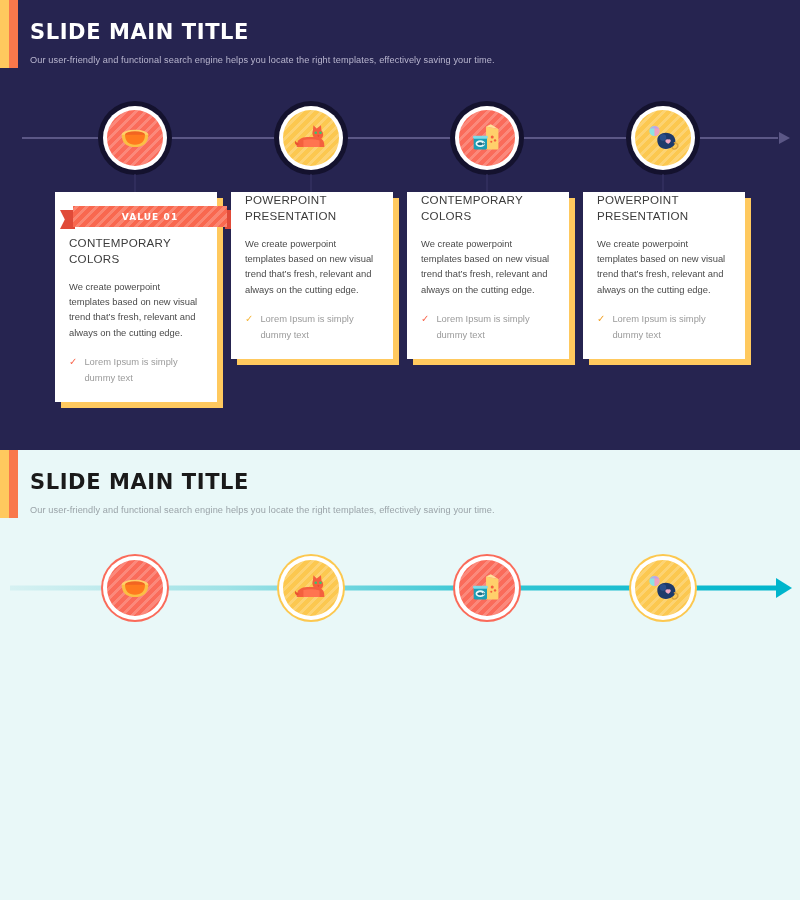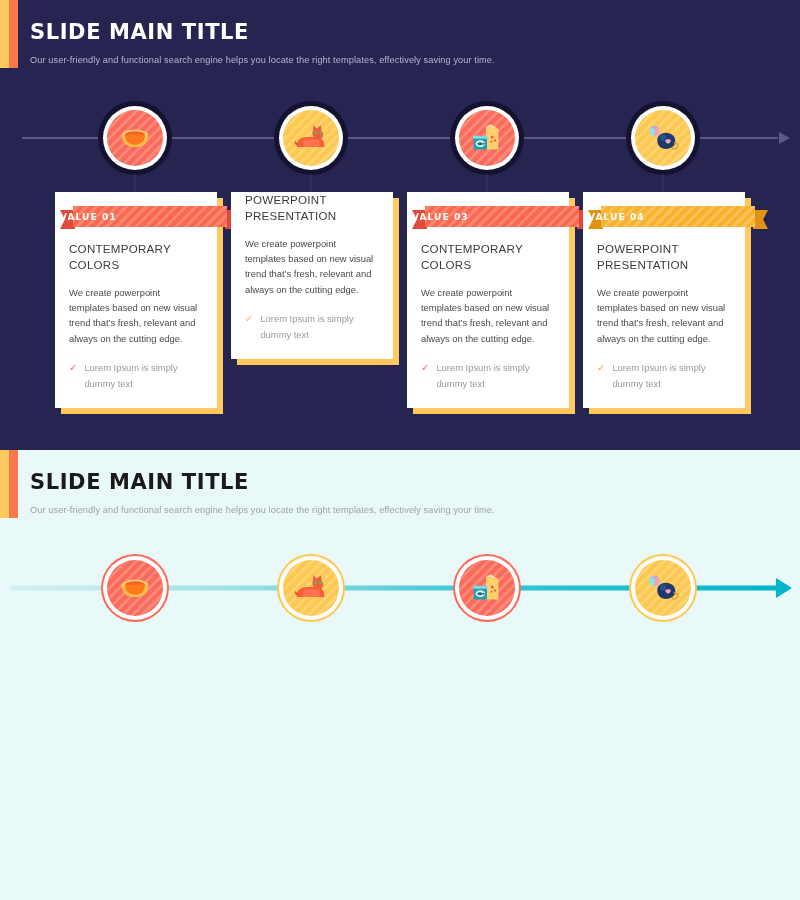--- a/index.html
+++ b/index.html
@@ -99,22 +99,22 @@
 
   
   .card {
     position: absolute; width: 162px; background: #ffffff;
   }
   .dark .card  { box-shadow: 6px 6px 0 0 #ffc95e; }
   .card-inner { padding: 0 14px 16px 14px; }
 
   .ribbon {
     position: relative; left: -9px; width: 180px; height: 21px;
-    margin-top: 14px; margin-bottom: 14px;
-    display: flex; align-items: center; justify-content: flex-start;
+    margin-top: 14px; margin-bottom: 8px;
+    display: flex; align-items: center; justify-content: center;
   }
   .ribbon-tail {
     position: absolute; top: 4px; width: 15px; height: 19px;
   }
   .ribbon-tail.l { left: 0;  clip-path: polygon(0 0, 100% 0, 100% 100%, 0 100%, 32% 50%); }
   .ribbon-tail.r { right: 0; clip-path: polygon(0 0, 100% 0, 68% 50%, 100% 100%, 0 100%); }
   .ribbon-band {
     position: absolute; left: 13px; right: 13px; top: 0; height: 21px;
     overflow: hidden;
   }
@@ -254,46 +254,30 @@
         <div class="card-title">POWERPOINT PRESENTATION</div>
         <div class="card-body">We create powerpoint templates based on new visual trend that’s fresh, relevant and always on the cutting edge.</div>
         <div class="bullet">
           <span class="check" style="color:#f6b73c">✓</span>
           <span class="bullet-text">Lorem Ipsum is simply dummy text</span>
         </div>
       </div>
     </div>
     <div class="card" style="left:407px; top:192px">
       <div class="card-inner">
-        <div class="ribbon">
-          <div class="ribbon-tail l" style="background:#e04a38"></div>
-          <div class="ribbon-tail r" style="background:#e04a38"></div>
-          <div class="ribbon-band" style="background:#f9684f">
-            <div class="stripes"></div>
-          </div>
-          <span class="ribbon-label">VALUE 03</span>
-        </div>
         <div class="card-title">CONTEMPORARY COLORS</div>
         <div class="card-body">We create powerpoint templates based on new visual trend that’s fresh, relevant and always on the cutting edge.</div>
         <div class="bullet">
           <span class="check" style="color:#f9684f">✓</span>
           <span class="bullet-text">Lorem Ipsum is simply dummy text</span>
         </div>
       </div>
     </div>
     <div class="card" style="left:583px; top:192px">
       <div class="card-inner">
-        <div class="ribbon">
-          <div class="ribbon-tail l" style="background:#e09213"></div>
-          <div class="ribbon-tail r" style="background:#e09213"></div>
-          <div class="ribbon-band" style="background:#f8b22e">
-            <div class="stripes"></div>
-          </div>
-          <span class="ribbon-label">VALUE 04</span>
-        </div>
         <div class="card-title">POWERPOINT PRESENTATION</div>
         <div class="card-body">We create powerpoint templates based on new visual trend that’s fresh, relevant and always on the cutting edge.</div>
         <div class="bullet">
           <span class="check" style="color:#f2a32a">✓</span>
           <span class="bullet-text">Lorem Ipsum is simply dummy text</span>
         </div>
       </div>
     </div>
   </div>
     <div class="section light">

